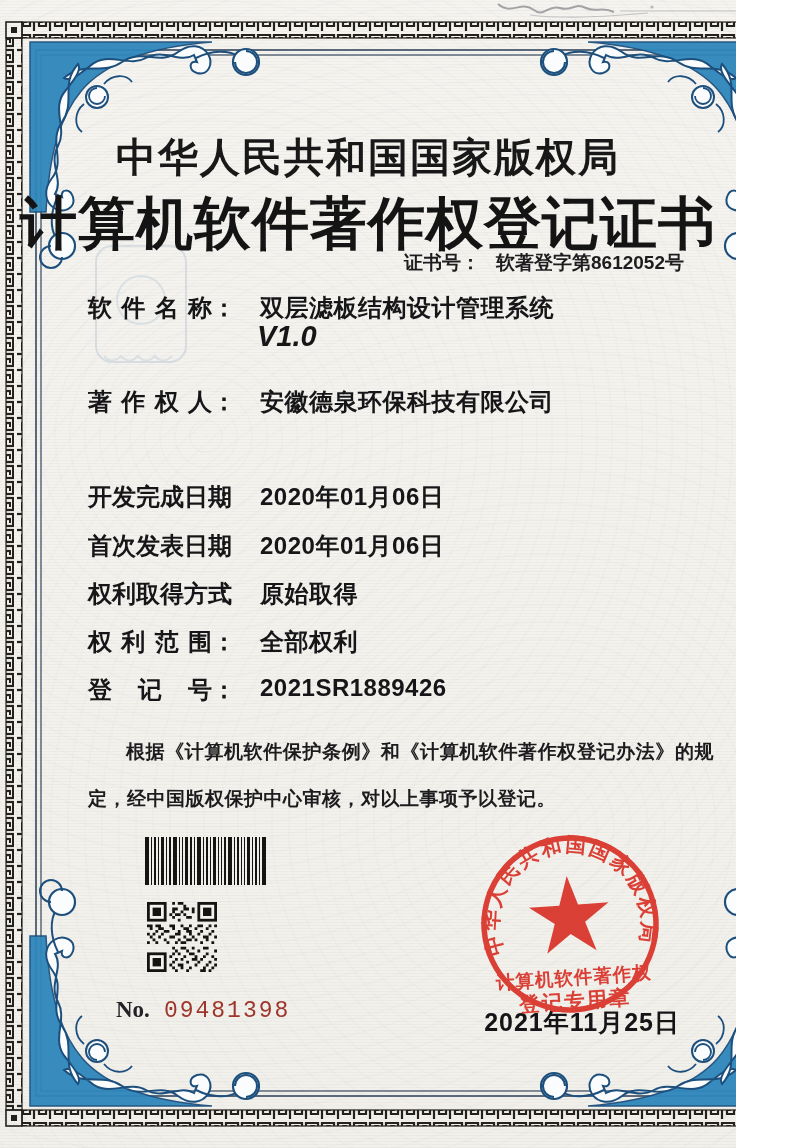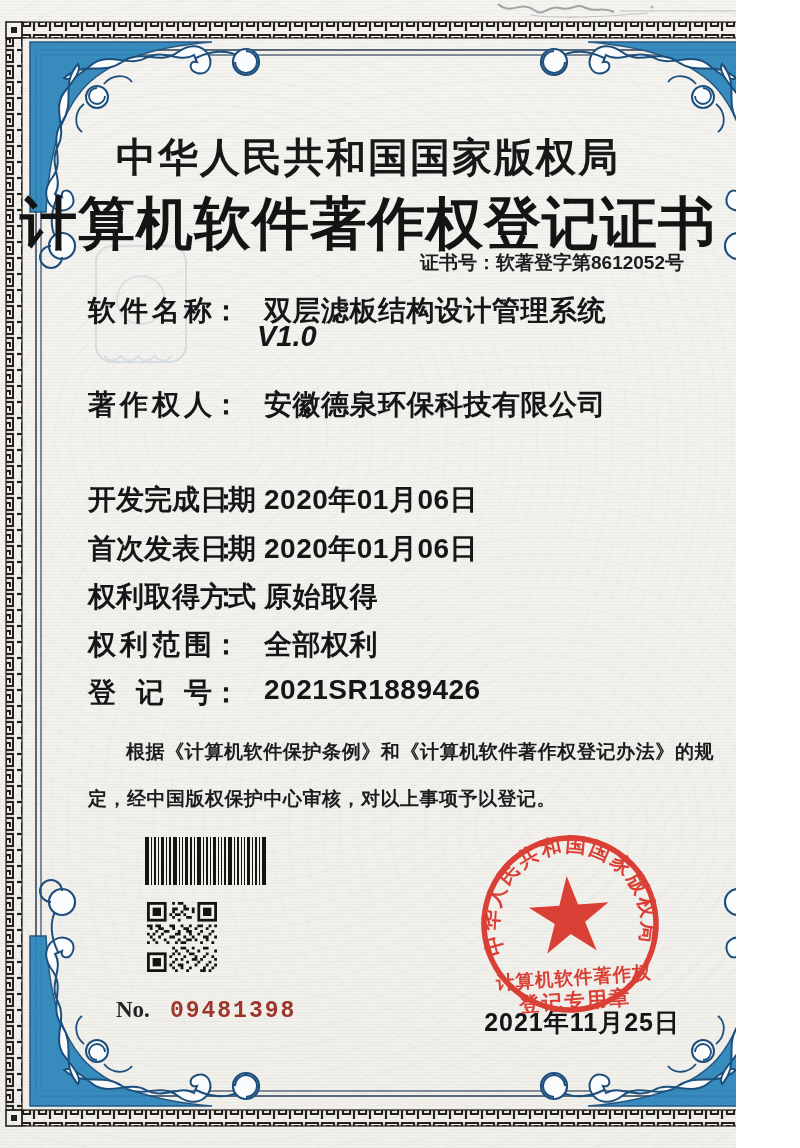--- a/index.html
+++ b/index.html
@@ -20,34 +20,34 @@
     font-size:40px;letter-spacing:2px;color:#181819;
   }
   .title2{
     left:0;right:0;top:186px;text-align:center;
     font-family:"Liberation Serif",serif;font-weight:900;
     font-size:57px;letter-spacing:1px;color:#141415;
   }
   .certno{
     top:250px;right:52px;font-size:19px;font-weight:700;color:#1d1d1f;
   }
-  .certno .certno-value{}
-  .frow{left:88px;font-size:28px;font-weight:700;color:#161618;white-space:nowrap;}
+  .certno .certno-value{margin-left:16px;}
+  .frow{left:88px;font-size:24px;font-weight:700;color:#161618;white-space:nowrap;}
   .flabel{display:inline-block;width:124px;text-align:justify;text-align-last:justify;vertical-align:top;}
   .fcolon{display:inline-block;vertical-align:top;}
   .fvalue{display:inline-block;margin-left:24px;vertical-align:top;letter-spacing:0.5px;}
   .fvalue2{left:257px;font-size:29px;font-weight:700;color:#161618;font-style:italic;}
   .statement{
     left:88px;width:626px;top:728px;margin:0;
     font-size:19px;font-weight:600;color:#1c1c1e;
     line-height:47px;text-indent:2em;letter-spacing:0.5px;text-align:justify;
   }
   .serial{top:996px;left:116px;font-size:23px;white-space:nowrap;}
   .serial-prefix{font-family:"Liberation Serif",serif;font-weight:600;color:#232327;}
-  .serial-number{font-family:"Liberation Mono",monospace;font-weight:700;color:#9d352b;letter-spacing:2px;margin-left:20px;}
+  .serial-number{font-family:"Liberation Mono",monospace;font-weight:400;color:#9d352b;letter-spacing:2px;margin-left:14px;}
   .seal-date{
     top:1006px;left:460px;width:220px;text-align:right;
     font-size:25px;font-weight:700;color:#151517;letter-spacing:1px;white-space:nowrap;
   }
   .seal-svg{position:absolute;left:460px;top:818px;width:220px;height:220px;pointer-events:none;}
   .barcode-svg{position:absolute;left:145px;top:837px;width:122px;height:48px;}
   .qr-svg{position:absolute;left:147px;top:902px;width:70px;height:70px;}
 </style>
 </head>
 <body>

